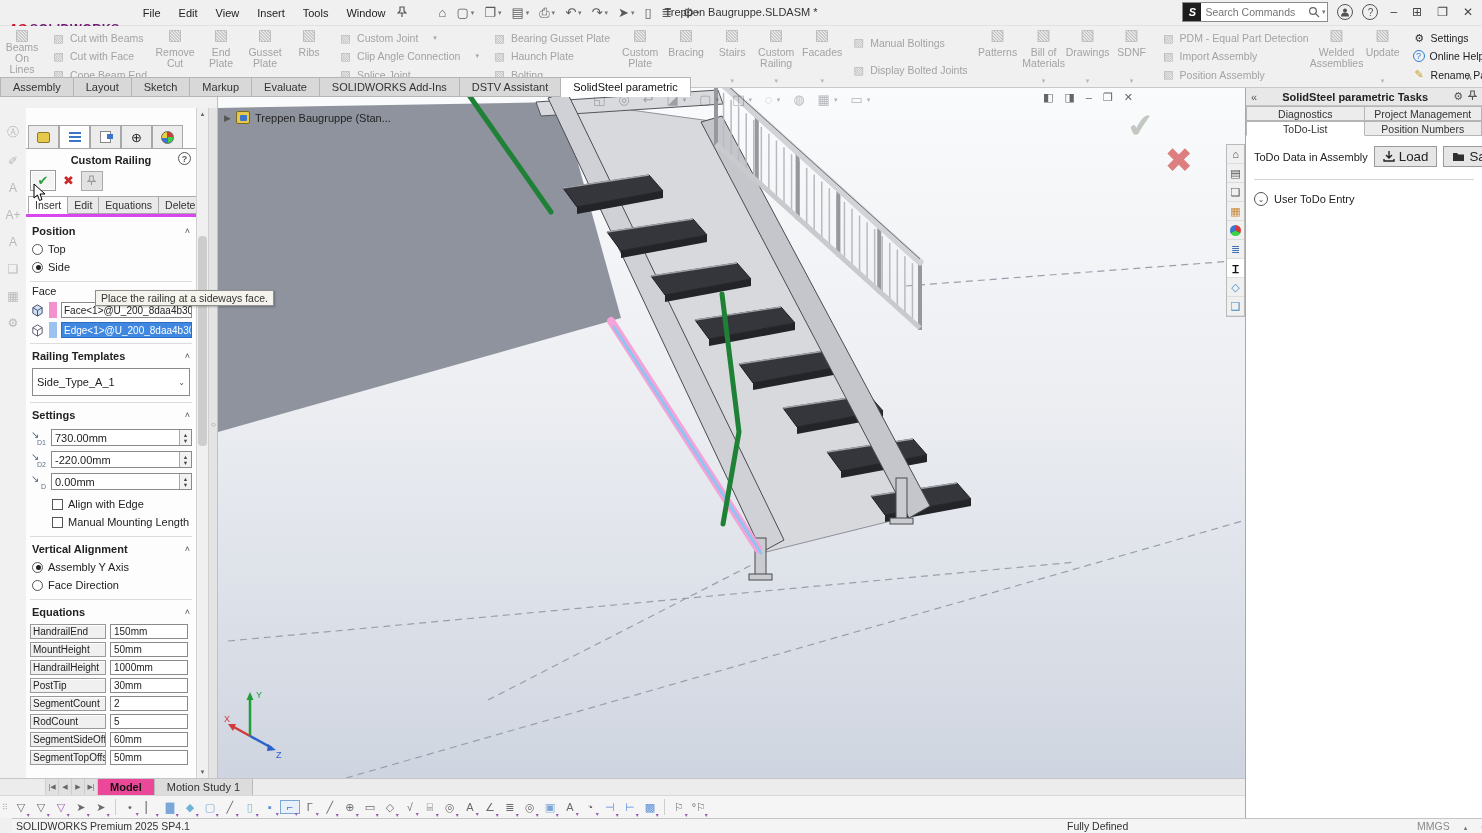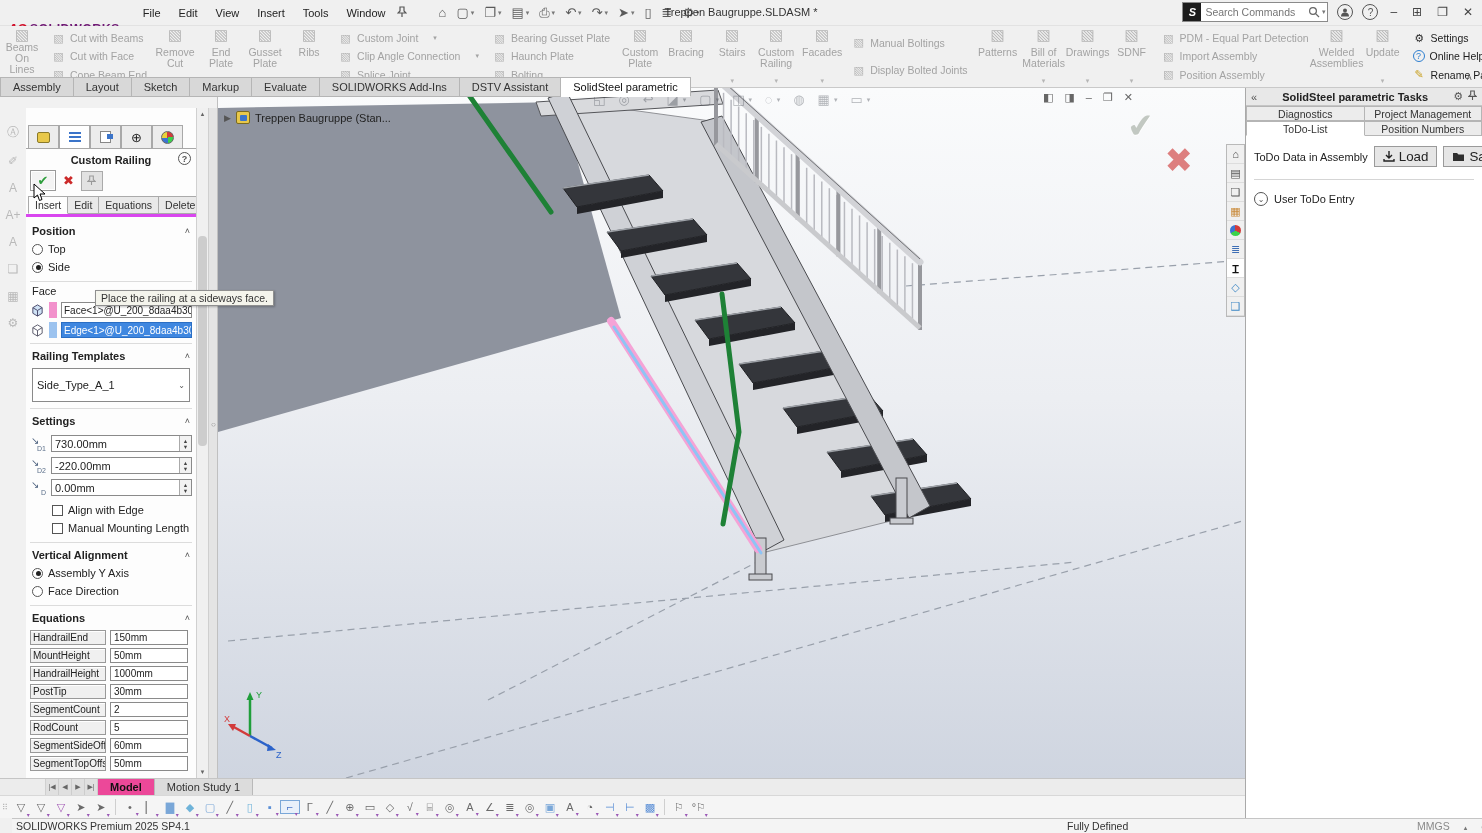--- a/index.html
+++ b/index.html
@@ -84,21 +84,21 @@
   .grp-sep { border-top:1px solid #dcdcdc; margin:5px 0 2px; }
   .radio-row, .chk-row { display:flex; align-items:center; gap:5px; padding:3px 2px; color:#222; }
   .rad { width:11px; height:11px; border:1px solid #555; border-radius:50%; background:#fff; position:relative; flex:none; }
   .rad.on::after { content:""; position:absolute; left:2.5px; top:2.5px; width:5px; height:5px; border-radius:50%; background:#222; }
   .chk { width:11px; height:11px; border:1px solid #555; background:#fff; flex:none; }
   .sel-row { display:flex; align-items:center; gap:4px; margin:4px 0; }
   .cube { width:15px; height:14px; flex:none; }
   .swatch { width:8px; height:16px; flex:none; }
   .selfield { flex:1; border:1px solid #8a8a8a; background:#fff; height:16px; font-size:10px; line-height:15px; padding:0 2px; white-space:nowrap; overflow:hidden; }
   .selfield.hl { background:#3f87e0; color:#fff; border-color:#2a6ec4; }
-  .combo { border:1px solid #8a8a8a; background:#fff; height:34px; display:flex; align-items:center; justify-content:space-between; padding:0 4px; margin:3px 2px 6px; color:#222; }
+  .combo { border:1px solid #8a8a8a; background:#fff; height:28px; display:flex; align-items:center; justify-content:space-between; padding:0 4px; margin:3px 2px 6px; color:#222; }
   .combo .chev { font-size:8px; color:#555; }
   .numrow { display:flex; align-items:center; gap:4px; margin:5px 0; }
   .dico { width:17px; height:15px; flex:none; color:#5b6f8a; font-size:7px; border:1px dashed transparent; position:relative; }
   .dico::before { content:"↘"; position:absolute; left:0; top:-2px; font-size:10px; color:#4a5f7d; }
   .dico span { position:absolute; right:0; bottom:-2px; }
   .numbox { flex:1; border:1px solid #8a8a8a; background:#fff; height:17px; display:flex; align-items:center; }
   .numbox .val { flex:1; padding:0 3px; }
   .spin { width:12px; border-left:1px solid #aaa; height:100%; display:flex; flex-direction:column; align-items:center; justify-content:center; font-size:5.5px; color:#444; background:#f2f2f2; }
   .eqrow { display:flex; gap:4px; margin:3px 0; }
   .eqname { width:76px; border:1px solid #999; background:#f0f0f0; box-shadow:inset 0 1px 0 #fff; height:15px; font-size:10px; line-height:14px; padding:0 2px; white-space:nowrap; overflow:hidden; }

